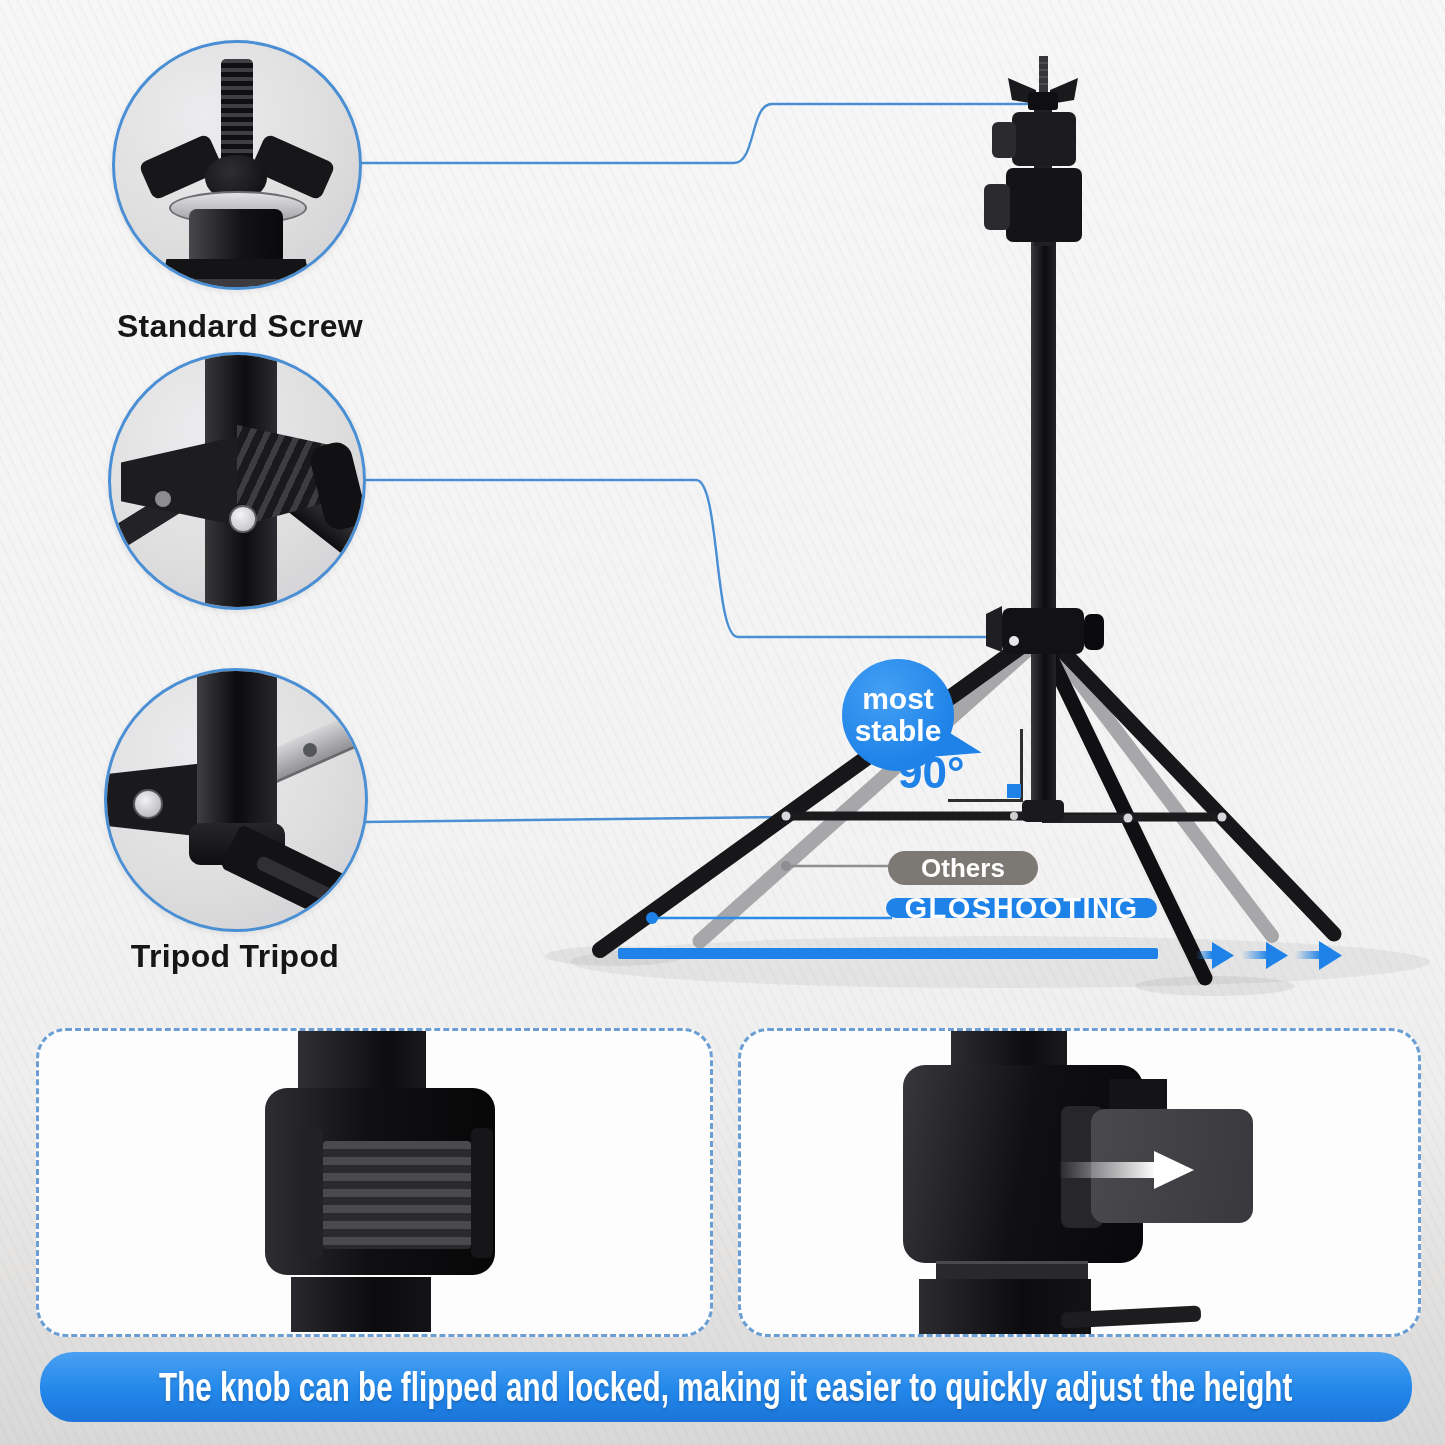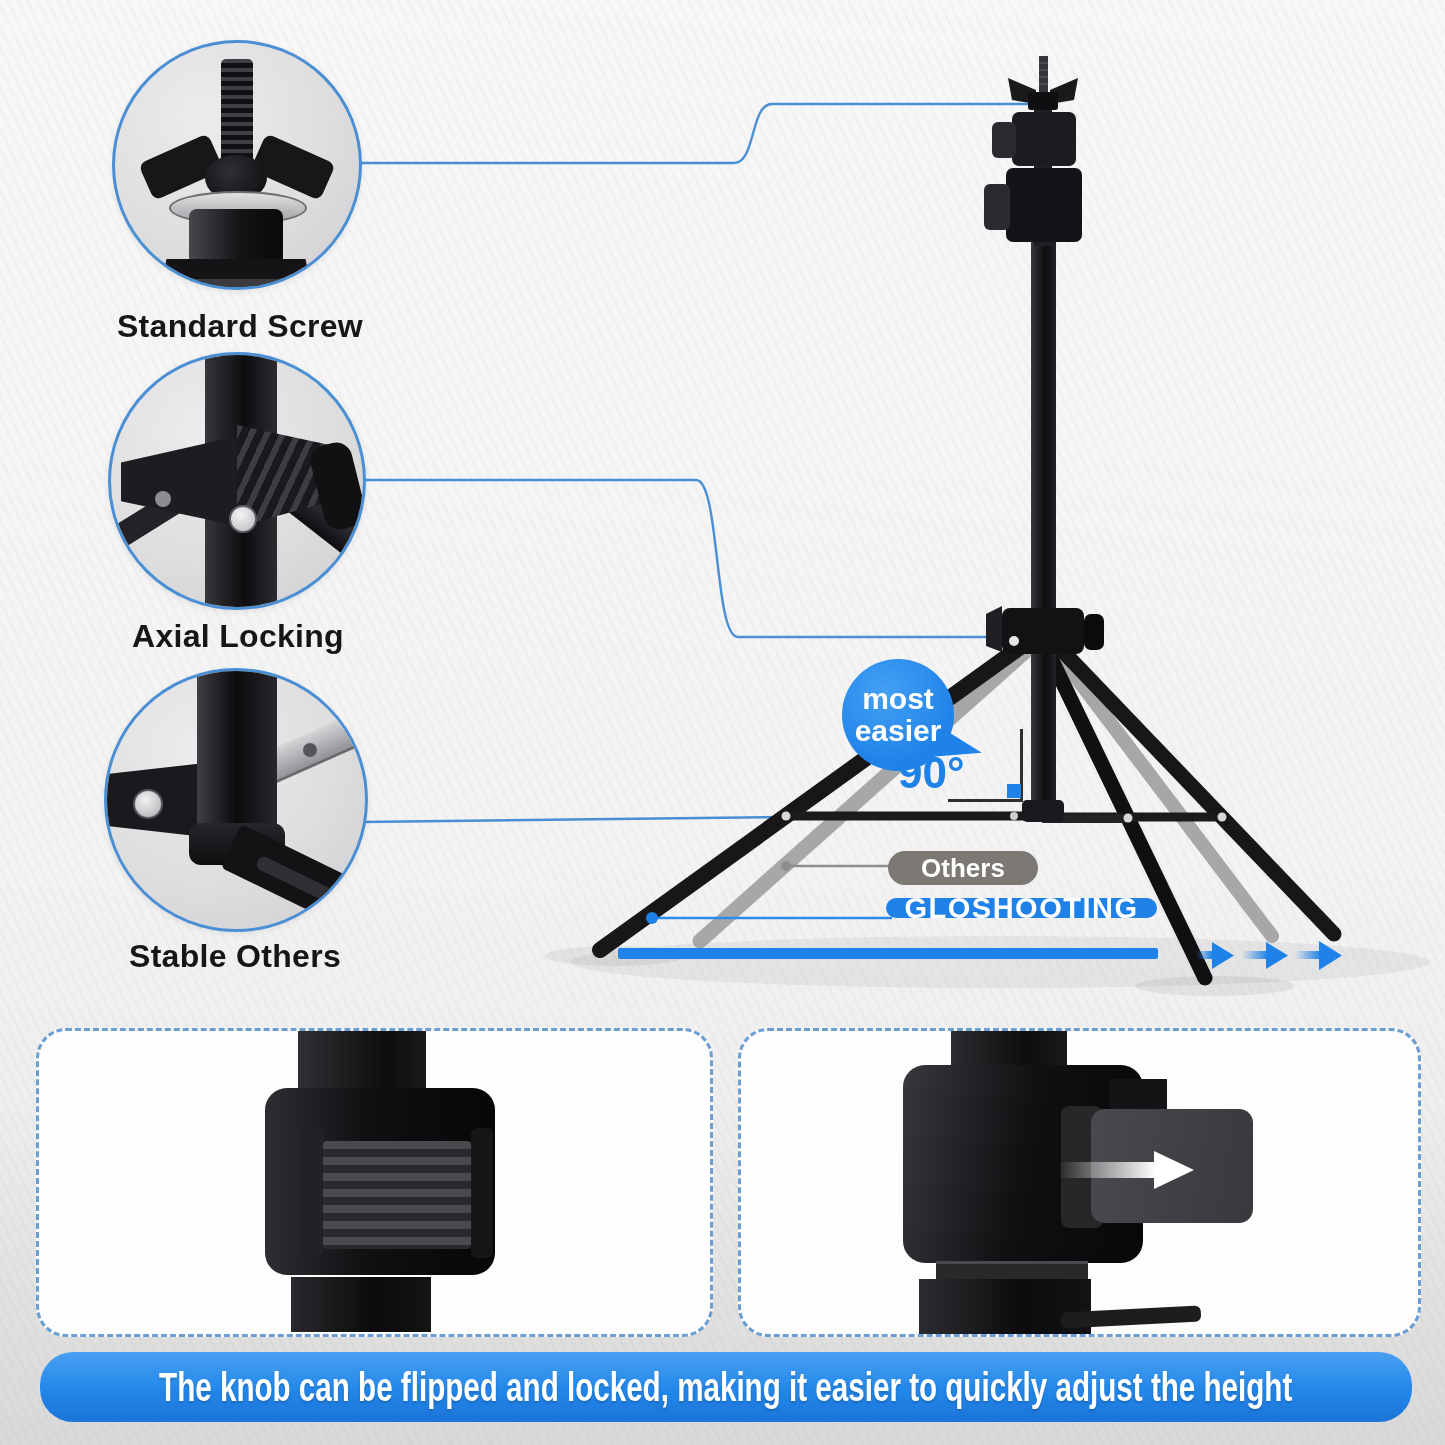--- a/index.html
+++ b/index.html
@@ -218,21 +218,20 @@
                 clip-path:polygon(0 30%,100% 0,100% 100%,0 72%);"></div>
     <div class="shape" style="left:126px;top:70px;width:112px;height:102px;
                 background:repeating-linear-gradient(115deg,#3c3c41 0 6px,#1a1a1e 6px 14px);
                 clip-path:polygon(0 0,85% 20%,100% 70%,0 100%);"></div>
     <div class="shape" style="left:206px;top:88px;width:42px;height:86px;background:#111114;border-radius:16px;
                 transform:rotate(-14deg);"></div>
     <div class="shape" style="left:118px;top:150px;width:24px;height:24px;border-radius:50%;
                 background:radial-gradient(circle at 38% 32%,#f4f4f6,#b9b9bd);border:2px solid #5f5f63;"></div>
     <div class="shape" style="left:44px;top:136px;width:16px;height:16px;border-radius:50%;background:#8d8d91;"></div>
   </div>
-  <div class="callout-label" style="left:78px;top:618px;width:320px;">Axial Locking</div>
 
   <div class="callout-circle" style="left:104px;top:668px;width:258px;height:258px;">
     <div class="shape" style="left:148px;top:56px;width:140px;height:30px;
                 background:linear-gradient(180deg,#d6d6d9,#939397);border-bottom:3px solid #6a6a6e;
                 transform:rotate(-24deg);"></div>
     <div class="shape" style="left:-14px;top:112px;width:120px;height:26px;
                 background:linear-gradient(180deg,#cdcdd0,#8c8c90);transform:rotate(12deg);"></div>
     <div class="shape" style="left:0;top:92px;width:98px;height:74px;background:#1a1a1e;
                 clip-path:polygon(0 15%,100% 0,100% 100%,0 85%);"></div>
     <div class="shape" style="left:26px;top:118px;width:26px;height:26px;border-radius:50%;
@@ -240,25 +239,25 @@
     <div class="shape" style="left:90px;top:0;width:80px;height:172px;
                 background:linear-gradient(90deg,#3e3e43,#0b0b0e 50%,#28282c);"></div>
     <div class="shape" style="left:82px;top:152px;width:96px;height:42px;border-radius:12px;
                 background:linear-gradient(180deg,#26262a,#0e0e11);"></div>
     <div class="shape" style="left:116px;top:184px;width:152px;height:48px;background:#131316;border-radius:6px;
                 transform:rotate(26deg);"></div>
     <div class="shape" style="left:146px;top:204px;width:96px;height:14px;background:#2f2f34;border-radius:6px;
                 transform:rotate(26deg);"></div>
     <div class="shape" style="left:196px;top:72px;width:14px;height:14px;border-radius:50%;background:#55565a;"></div>
   </div>
-  <div class="callout-label" style="left:75px;top:938px;width:320px;">Stable Others</div>
+  <div class="callout-label" style="left:75px;top:938px;width:320px;">Tripod Tripod</div>
 
   <div class="bubble">
     <span>most</span>
-    <span>easier</span>
+    <span>stable</span>
   </div>
 
   <div class="angle-vline"></div>
   <div class="angle-hline"></div>
   <div class="angle-square"></div>
   <div class="angle-text">90°</div>
 
   <div class="pill pill-others">Others</div>
   <div class="pill pill-brand">GLOSHOOTING</div>
 

